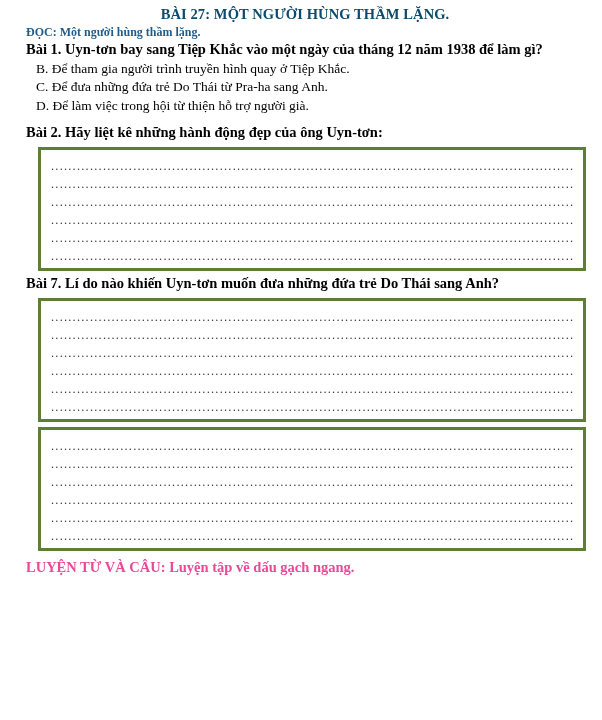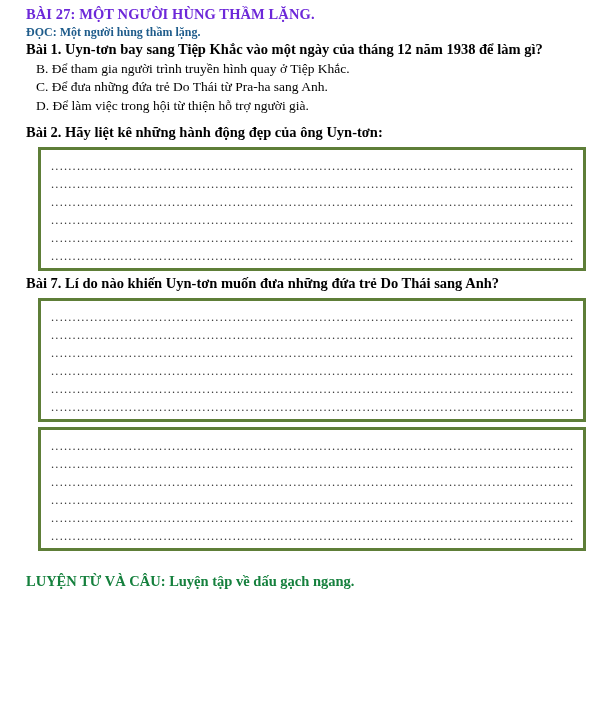--- a/index.html
+++ b/index.html
@@ -15,23 +15,24 @@
     overflow: hidden;
   }
   .page {
     width: 602px;
     height: 720px;
     box-sizing: border-box;
     padding: 6px 18px 0 26px;
     position: relative;
   }
   .doc-title {
+    text-align: center;
     font-weight: bold;
     font-size: 14.5px;
-    color: #6d28d9;
+    color: #0c4a6e;
     margin: 0 0 2px 0;
     letter-spacing: 0.1px;
   }
   .section-head {
     font-weight: bold;
     font-size: 12px;
     color: #1F5C8B;
     margin: 0 0 1px 0;
   }
   .q-text {
@@ -58,22 +59,22 @@
     letter-spacing: 1.2px;
     color: #3a3a3a;
     line-height: 1.62;
     white-space: nowrap;
     overflow: hidden;
     height: 18px;
   }
   .footer-head {
     font-weight: bold;
     font-size: 14.5px;
-    color: #15803d;
-    margin-top: 22px;
+    color: #ec4899;
+    margin-top: 8px;
   }
   .q2-wrap { margin-top: 10px; }
 </style>
 </head>
 <body>
 
 <div class="page">
 
   <div class="doc-title">BÀI 27: MỘT NGƯỜI HÙNG THẦM LẶNG.</div>
 

